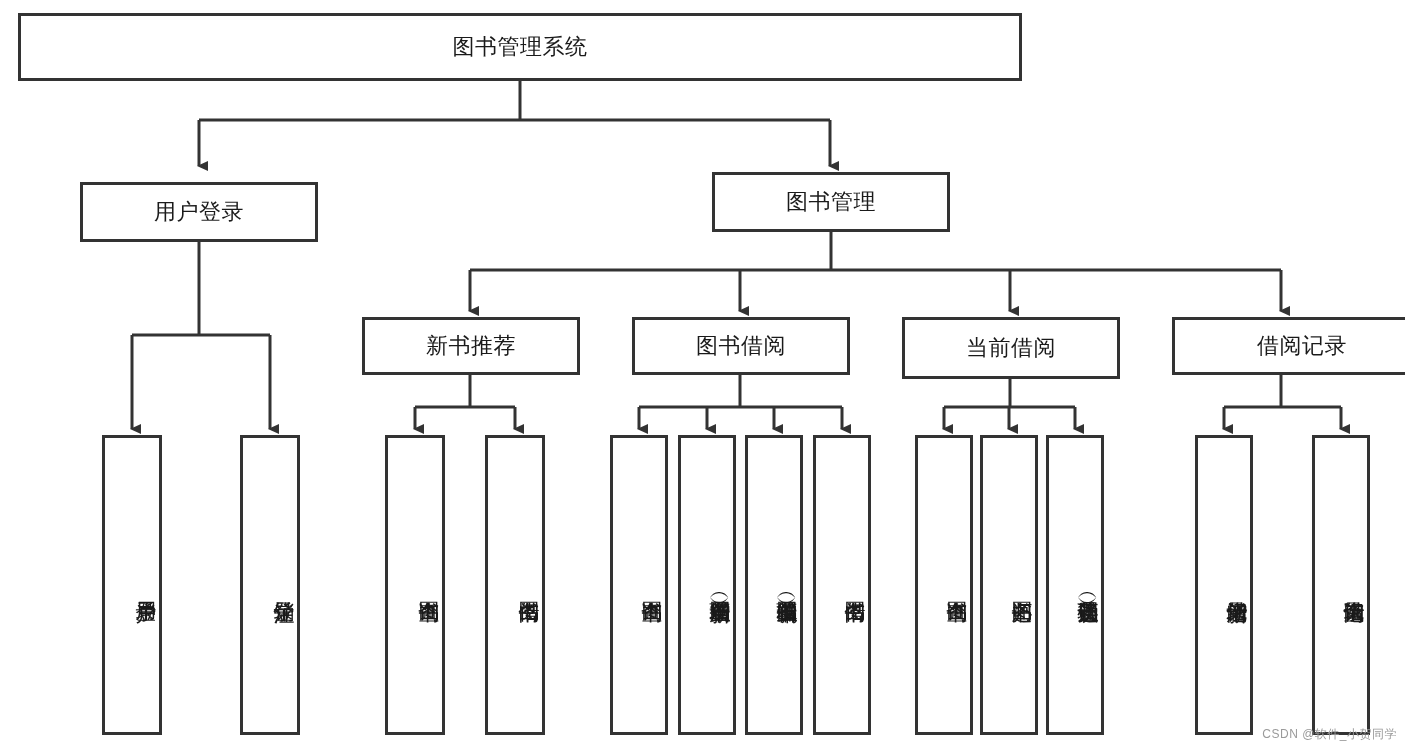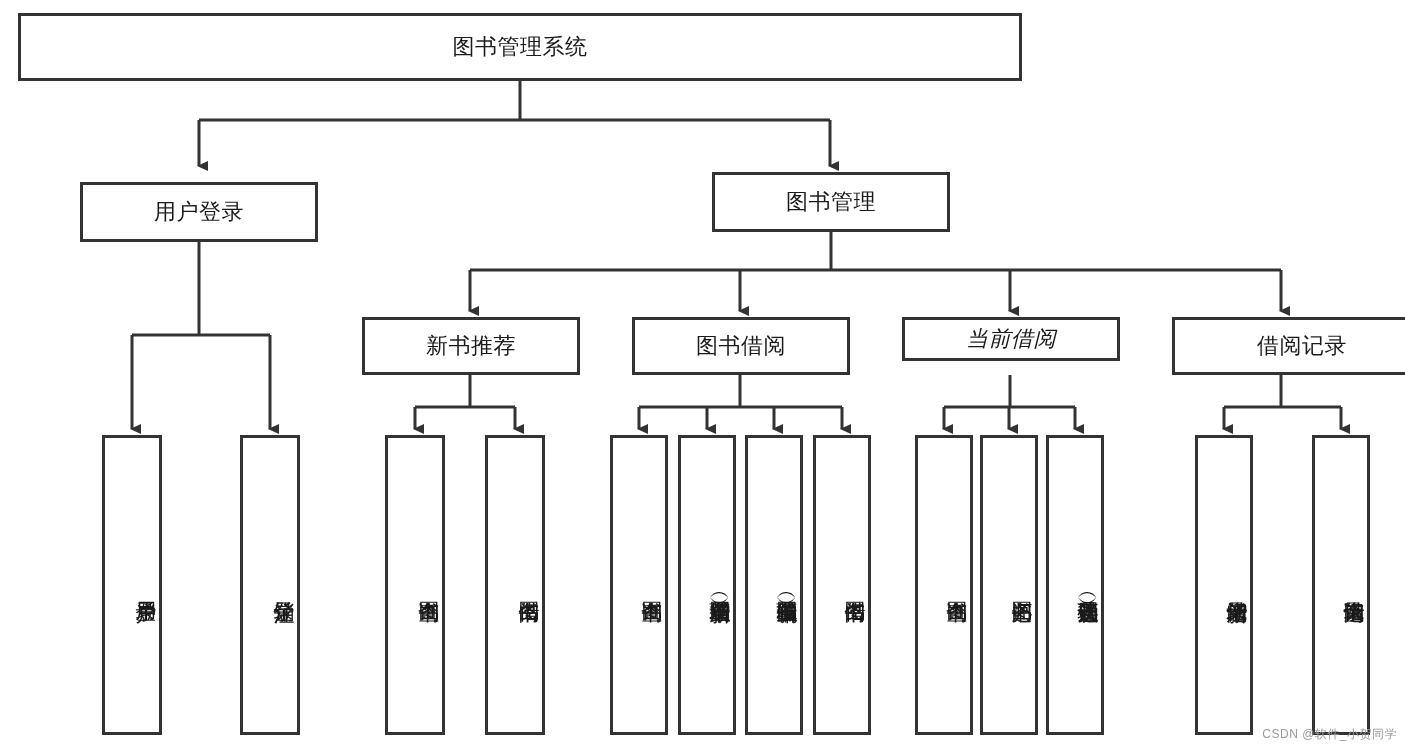--- a/index.html
+++ b/index.html
@@ -143,21 +143,21 @@
   <div class="node horiz" style="left:712px; top:172px; width:238px; height:60px;">
     <span>图书管理</span>
   </div>
 
   <div class="node horiz" style="left:362px; top:317px; width:218px; height:58px;">
     <span>新书推荐</span>
   </div>
   <div class="node horiz" style="left:632px; top:317px; width:218px; height:58px;font-family:Liberation Mono, monospace;">
     <span>图书借阅</span>
   </div>
-  <div class="node horiz" style="left:902px; top:317px; width:218px; height:44px;font-style:italic;">
+  <div class="node horiz" style="left:902px; top:317px; width:218px; height:62px;">
     <span>当前借阅</span>
   </div>
   <div class="node horiz" style="left:1172px; top:317px; width:260px; height:58px;">
     <span>借阅记录</span>
   </div>
 
   <div class="node vert" style="left:102px; top:435px; width:60px; height:300px;">
     <span class="vtext">用户登录</span>
   </div>
   <div class="node vert" style="left:240px; top:435px; width:60px; height:300px;">

